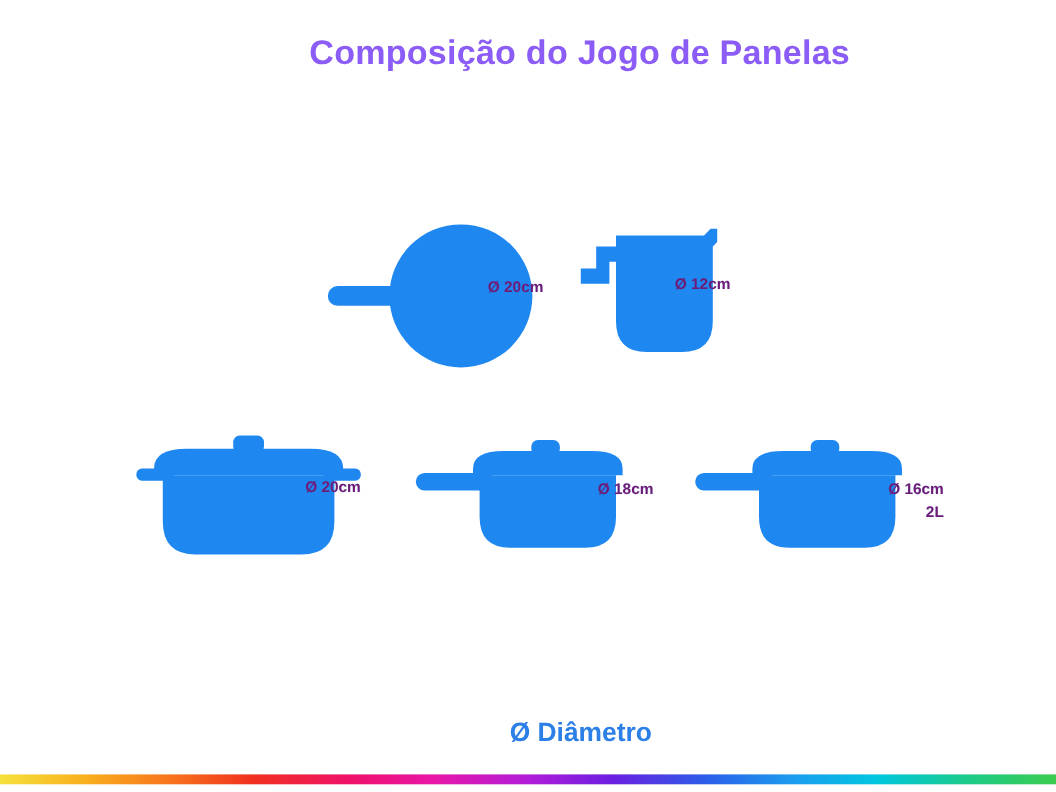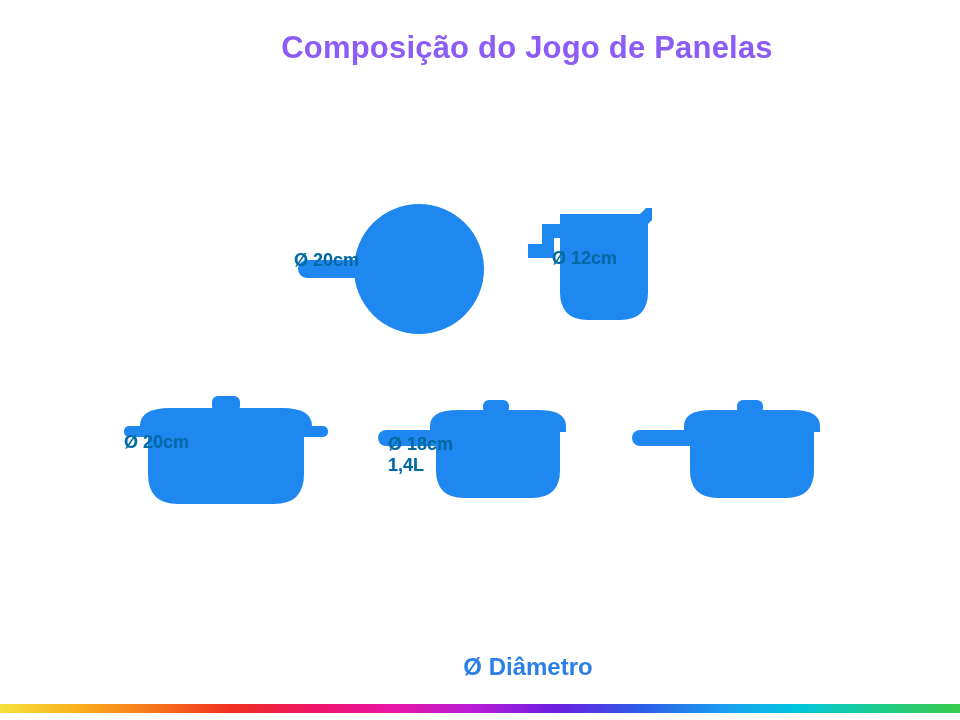--- a/index.html
+++ b/index.html
@@ -54,34 +54,34 @@
 
   
   #item-frigideira   { left: 294px; top: 200px;  width: 200px; height: 140px; }
   #item-leiteira     { left: 528px; top: 200px;  width: 136px; height: 130px; }
   #item-caldeirao    { left: 124px; top: 396px;  width: 204px; height: 112px; }
   #item-panela18     { left: 378px; top: 400px;  width: 206px; height: 102px; }
   #item-panela16     { left: 632px; top: 400px;  width: 206px; height: 102px; }
 
   .pot-label {
     position: absolute;
-    text-align: left;
-    color: #0369a1;
-    font-size: 18px;
+    text-align: right;
+    color: #701a75;
+    font-size: 14px;
     font-weight: bold;
     line-height: 21px;
     white-space: nowrap;
     pointer-events: none;
     text-shadow: 0 0 1px rgba(31,135,240,0.35);
   }
   .pot-label .line2 { display: block; }
 
   
   #label-frigideira { left: 294px; top: 250px; width: 200px; }
-  #label-leiteira   { left: 552px; top: 248px; width: 136px; }
+  #label-leiteira   { left: 528px; top: 248px; width: 136px; }
   #label-caldeirao  { left: 124px; top: 432px; width: 204px; }
   #label-panela18   { left: 388px; top: 434px; width: 206px; }
   #label-panela16   { left: 652px; top: 434px; width: 206px; }
 
   
   .legend {
     position: absolute;
     top: 653px;
     left: 0;
     width: 960px;
@@ -230,23 +230,26 @@
     <div class="pot-label" id="label-leiteira">
       <span>Ø 12cm</span>
     </div>
 
     <div class="pot-label" id="label-caldeirao">
       <span>Ø 20cm</span>
     </div>
 
     <div class="pot-label" id="label-panela18">
       <span>Ø 18cm</span>
-      <span class="line2">1,4L</span>
-    </div>
-
+    </div>
+
+    <div class="pot-label" id="label-panela16">
+      <span>Ø 16cm</span>
+      <span class="line2">2L</span>
+    </div>
 
   </div>
 
   <div class="legend">Ø Diâmetro</div>
 
   <div class="rainbow-bar"></div>
 
 </div>
 
 </body></html>

